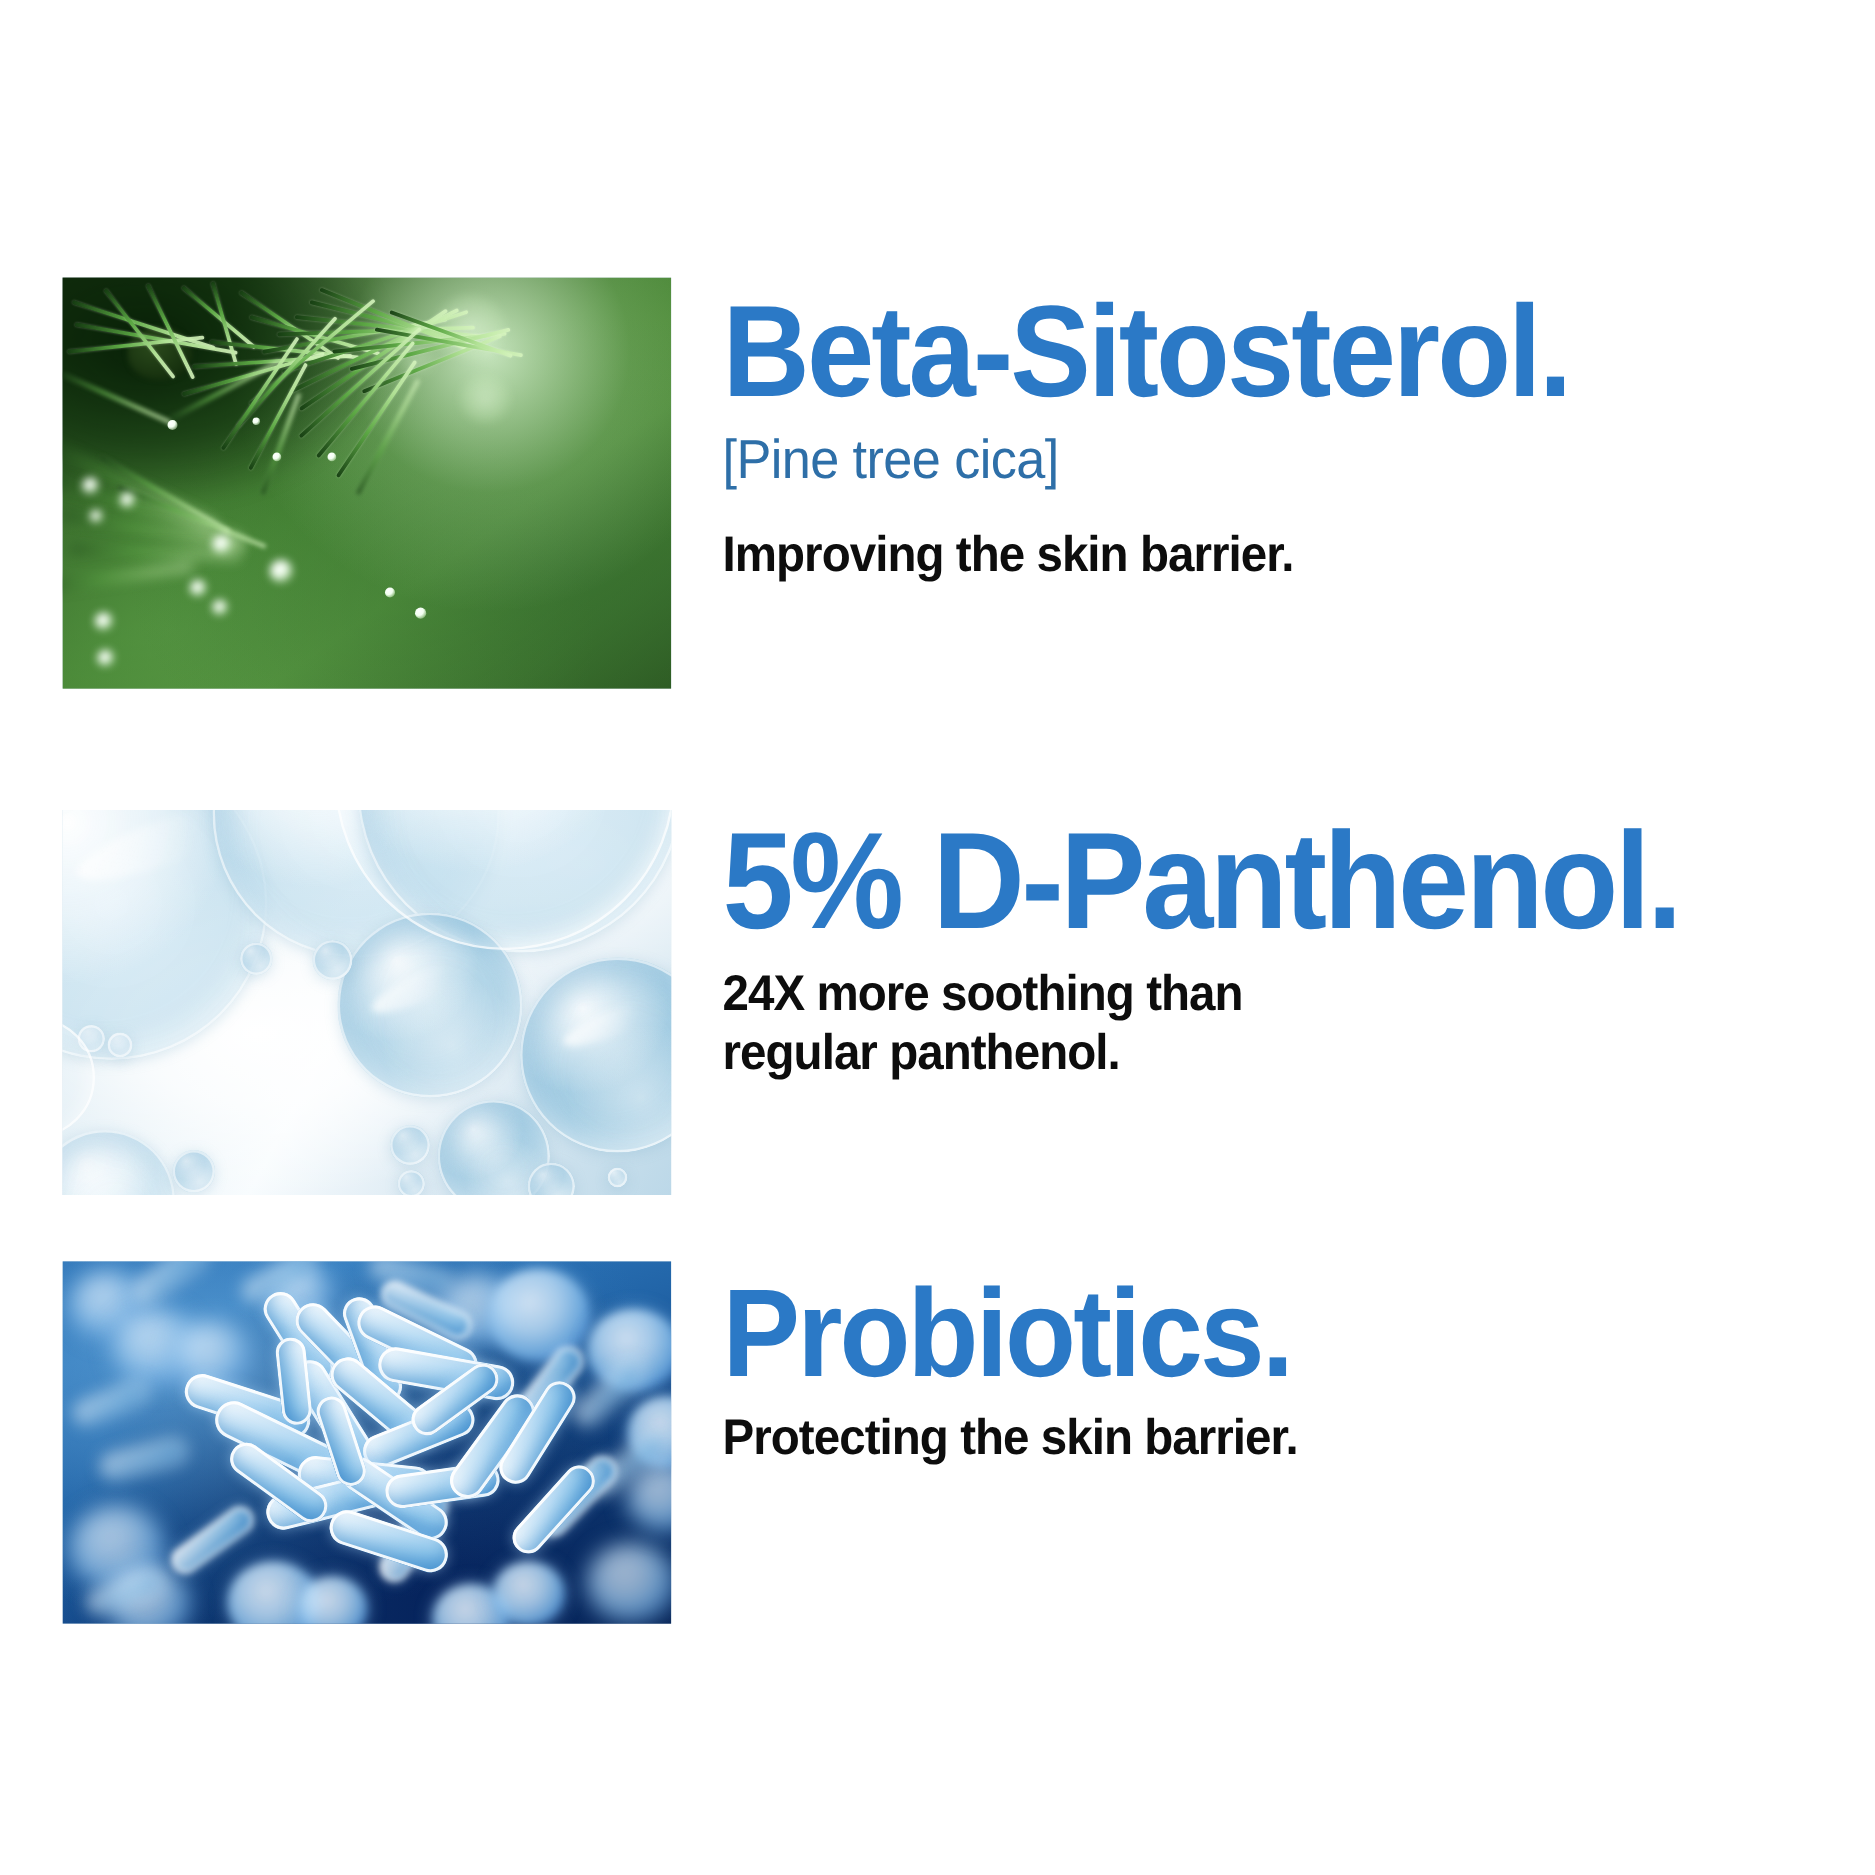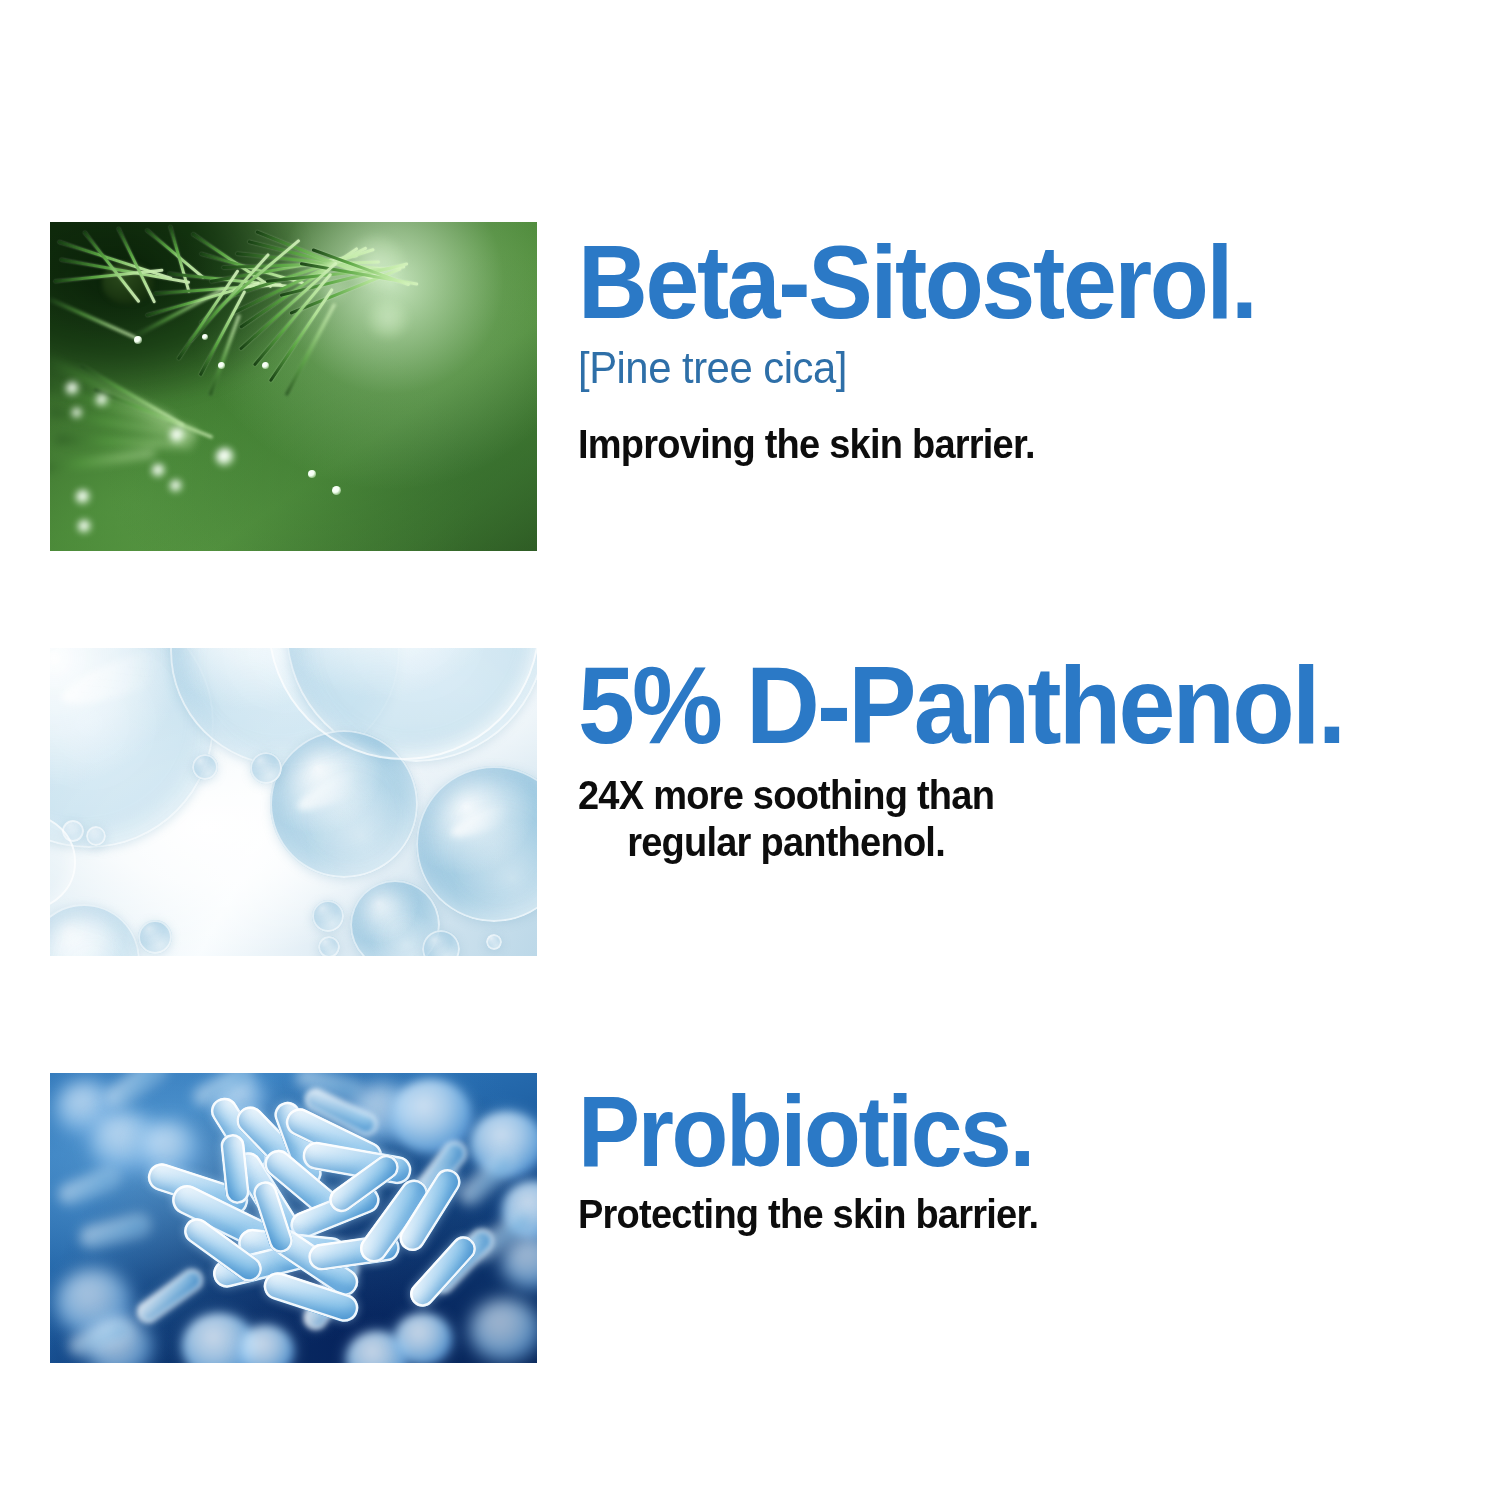--- a/index.html
+++ b/index.html
@@ -17,25 +17,24 @@
     width: 1500px;
     height: 1500px;
     background: #ffffff;
   }
 
   
   .row {
     position: absolute;
     left: 0;
     width: 1244px;
-    text-align: center;
   }
   .row-1 { top: 222px; height: 330px; }
   .row-2 { top: 648px; height: 308px; }
-  .row-3 { top: 1073px; height: 290px; }
+  .row-3 { top: 1009px; height: 290px; }
 
   
   .photo {
     position: absolute;
     left: 50px;
     top: 0;
     width: 487px;
     overflow: hidden;
     background: #d8e6ee;
   }

